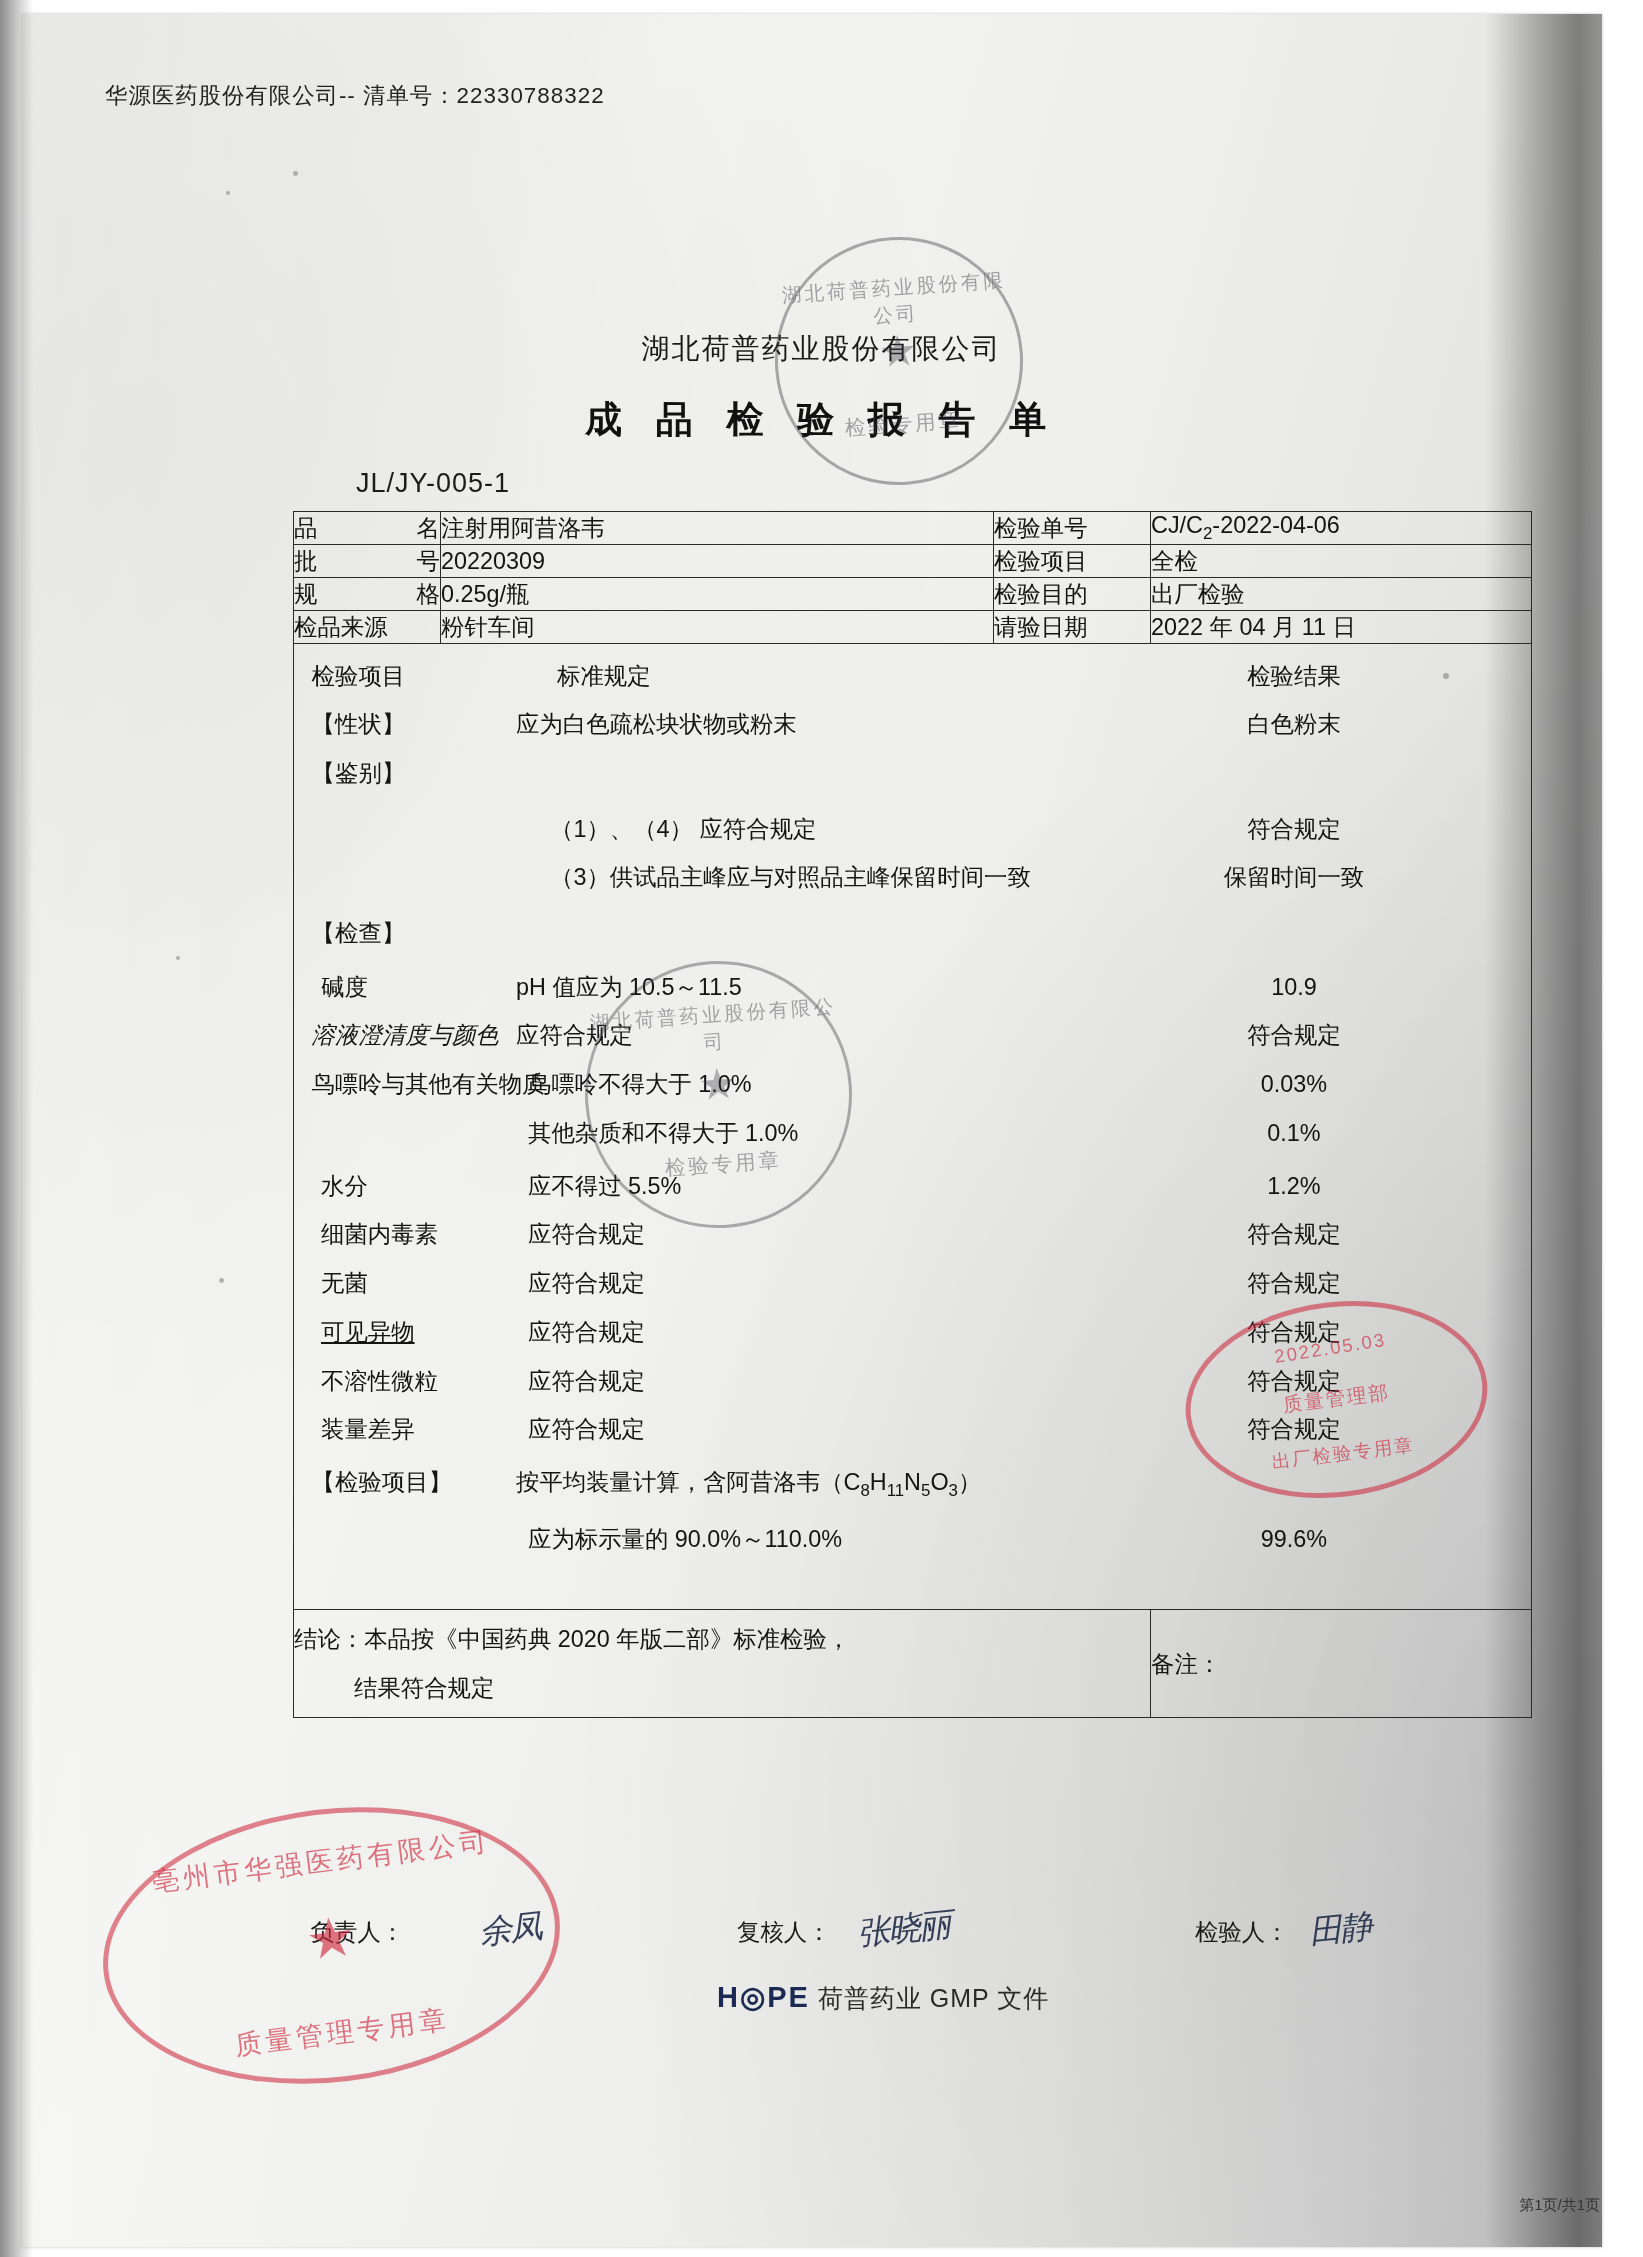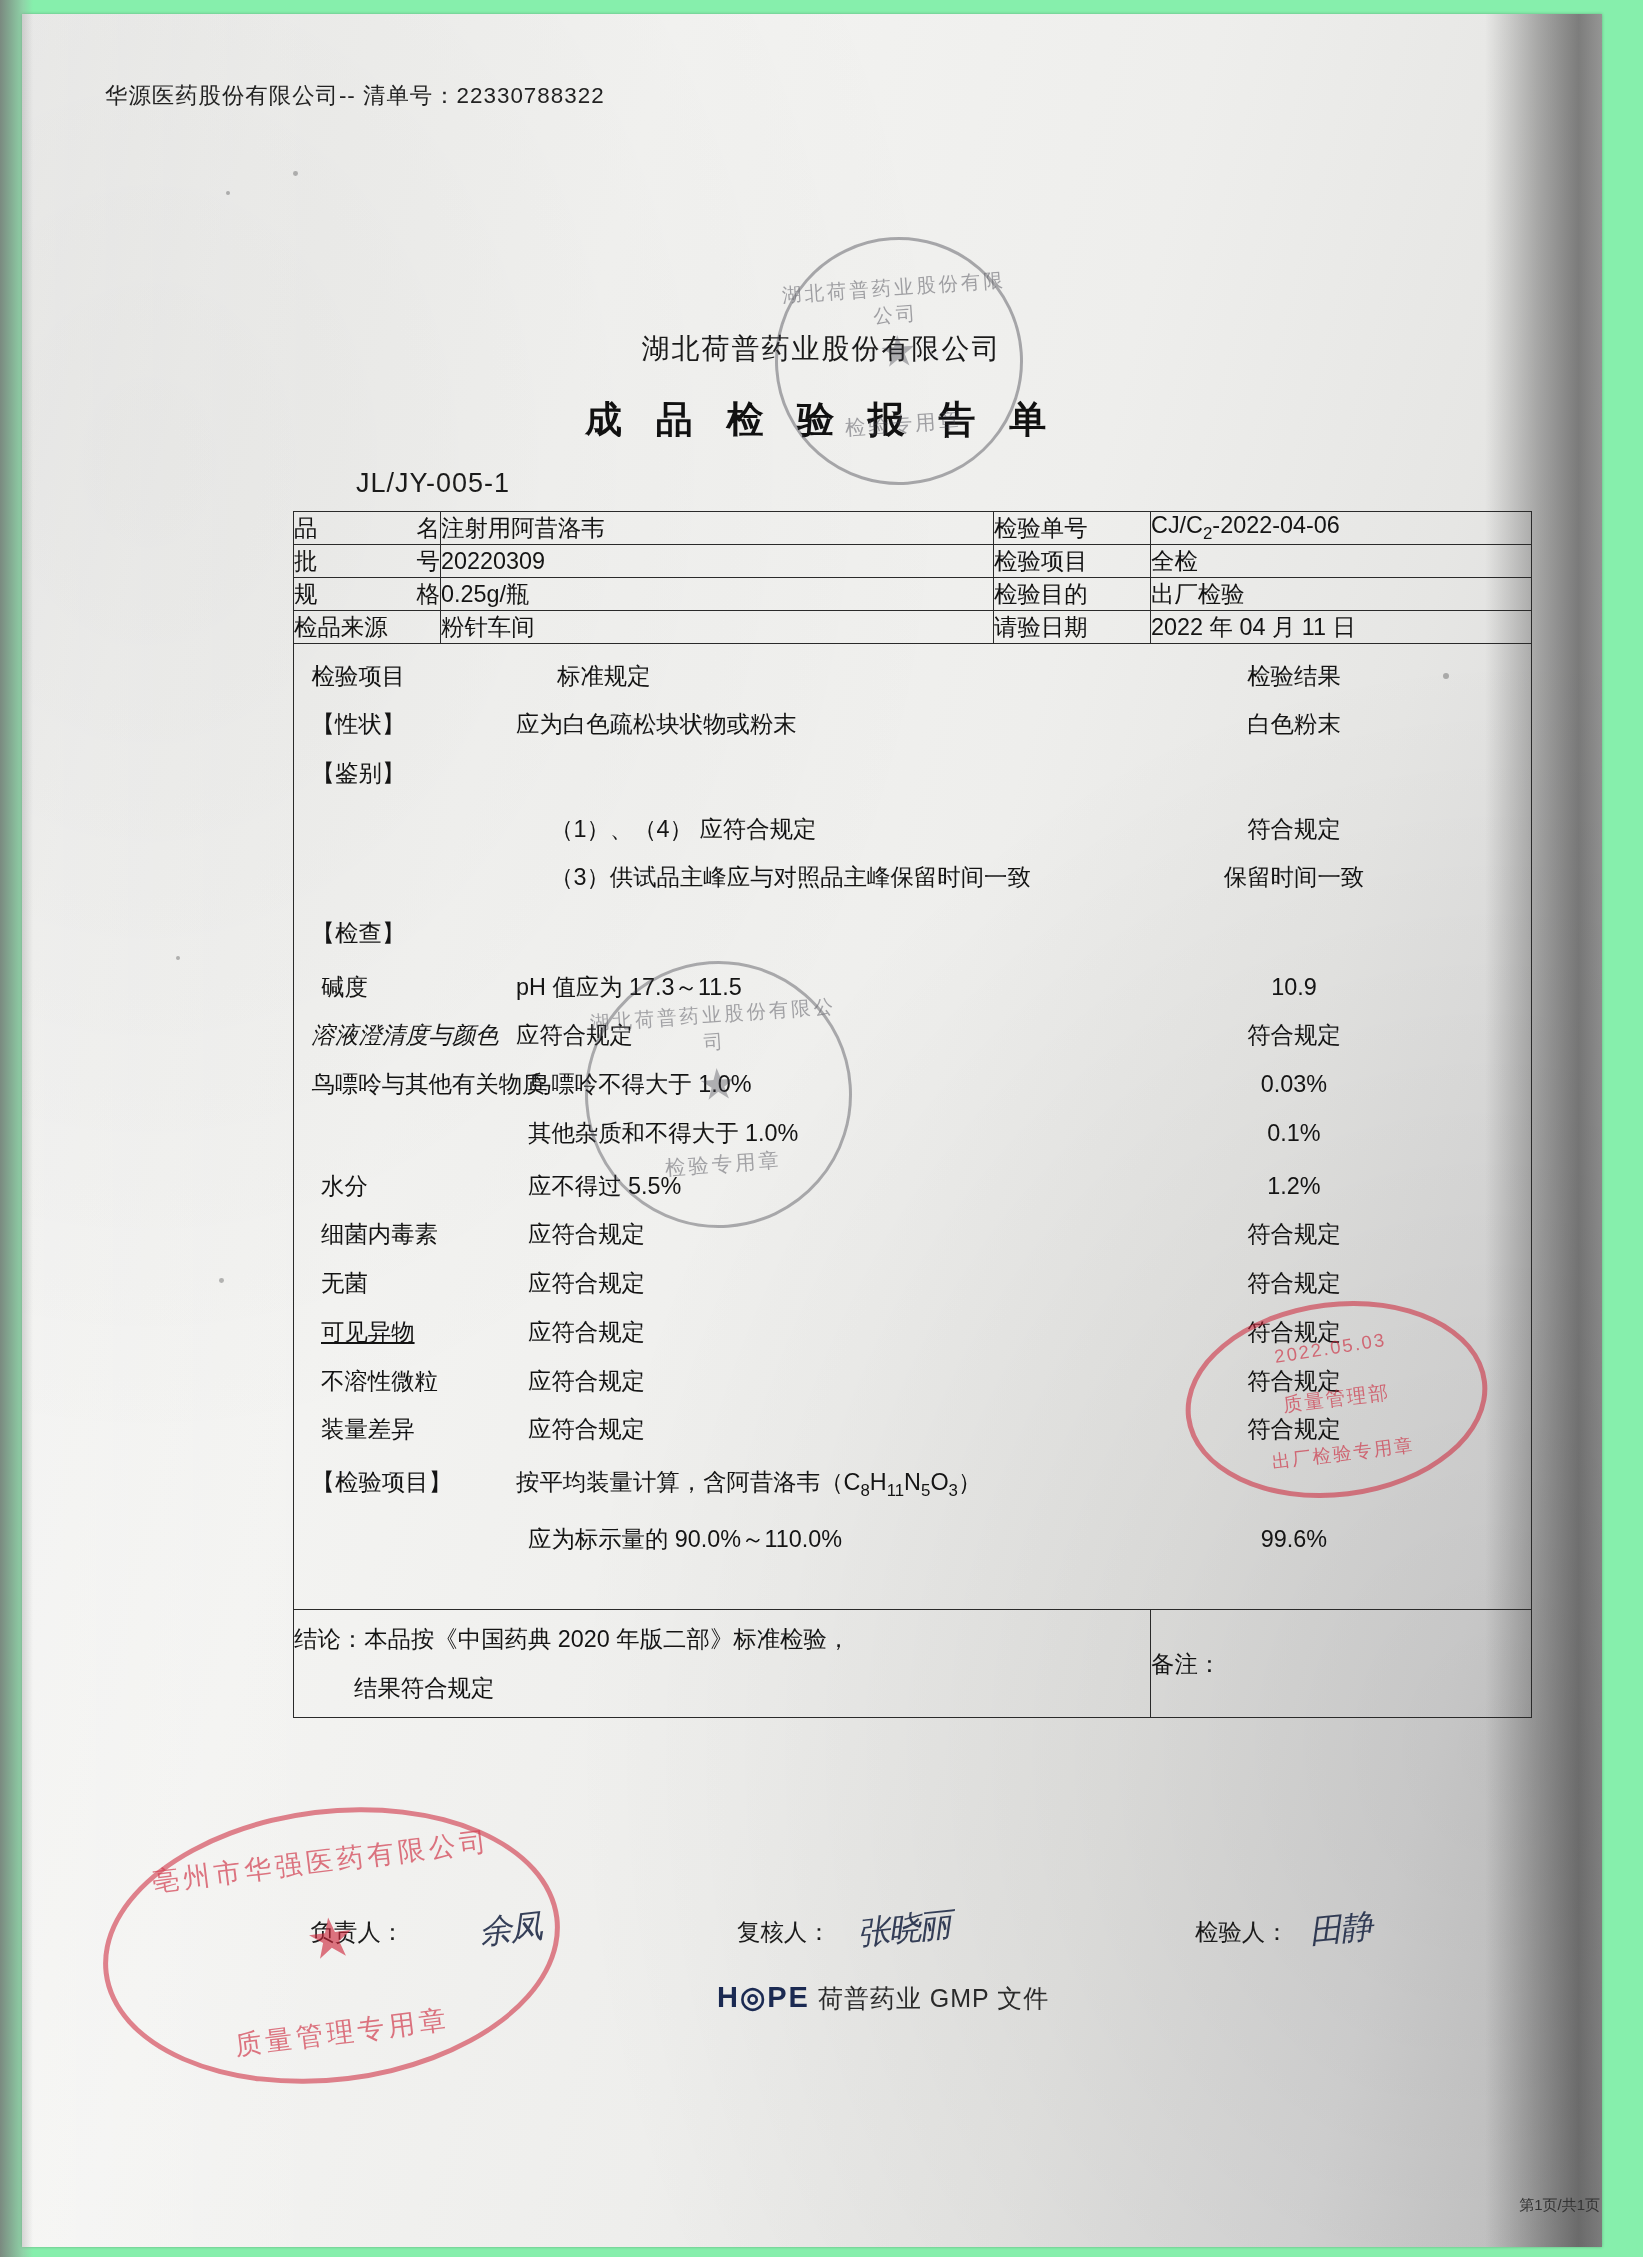--- a/index.html
+++ b/index.html
@@ -7,21 +7,21 @@
     padding: 0;
     background: #7a7a7a;
   }
   body {
     font-family: "Liberation Sans", sans-serif;
   }
   .page {
     position: relative;
     width: 1643px;
     height: 2258px;
-    background: #86efac;
+    background: #ffffff;
     overflow: hidden;
   }
   
   .paper {
     position: absolute;
     left: 21.5px;
     top: 13.7px;
     width: 1580px;
     height: 2233px;
     background:
@@ -374,21 +374,21 @@
               <span class="c2c">（3）供试品主峰应与对照品主峰保留时间一致</span>
               <span class="c3">保留时间一致</span>
             </div>
 
             <div class="res-row" style="top:275px;">
               <span class="c1">【检查】</span>
             </div>
 
             <div class="res-row" style="top:329px;">
               <span class="c1" style="left:27px;">碱度</span>
-              <span class="c2">pH 值应为 17.3～11.5</span>
+              <span class="c2">pH 值应为 10.5～11.5</span>
               <span class="c3">10.9</span>
             </div>
 
             <div class="res-row" style="top:377px;">
               <span class="c1" style="left:17.6px;font-style:italic;">溶液澄清度与颜色</span>
               <span class="c2">应符合规定</span>
               <span class="c3">符合规定</span>
             </div>
 
             <div class="res-row" style="top:426px;">

